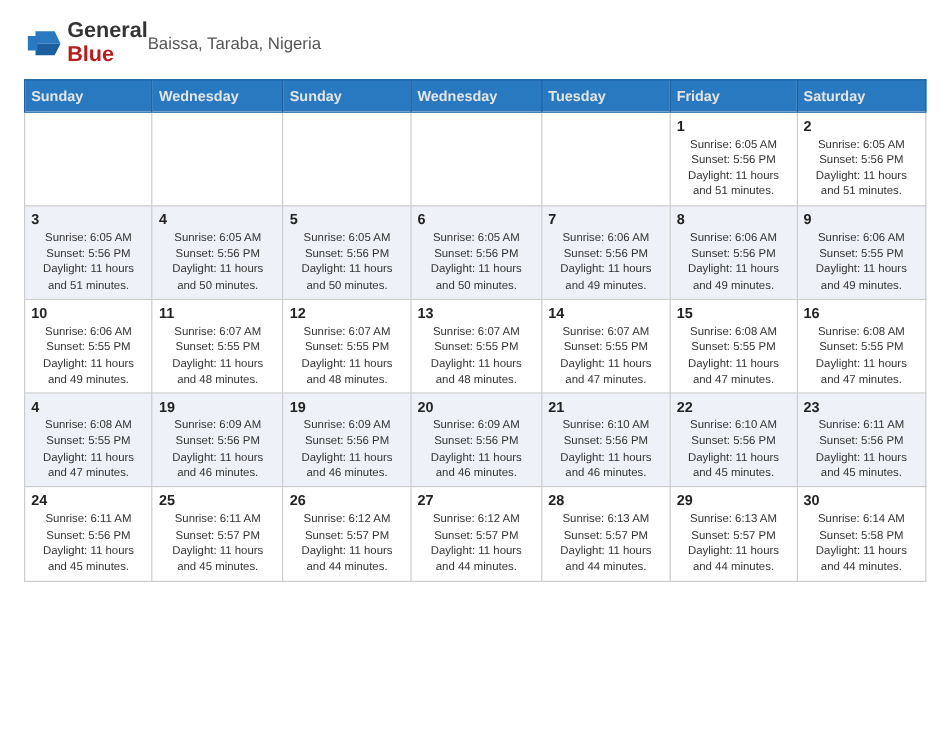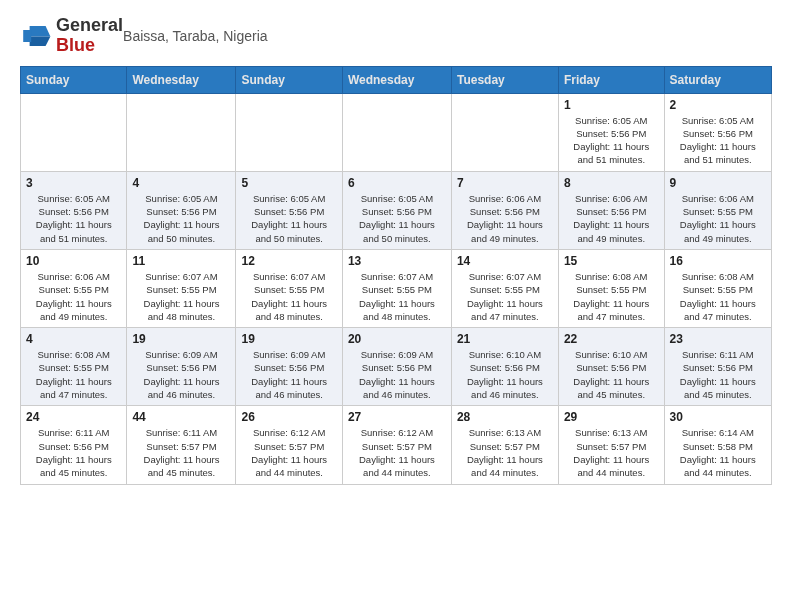--- a/index.html
+++ b/index.html
@@ -238,21 +238,21 @@
             <span class="day-number">23</span>
             <div class="day-info">Sunrise: 6:11 AM<br>Sunset: 5:56 PM<br>Daylight: 11 hours<br>and 45 minutes.</div>
           </td>
         </tr>
         <tr class="row-odd">
           <td>
             <span class="day-number">24</span>
             <div class="day-info">Sunrise: 6:11 AM<br>Sunset: 5:56 PM<br>Daylight: 11 hours<br>and 45 minutes.</div>
           </td>
           <td>
-            <span class="day-number">44</span>
+            <span class="day-number">25</span>
             <div class="day-info">Sunrise: 6:11 AM<br>Sunset: 5:57 PM<br>Daylight: 11 hours<br>and 45 minutes.</div>
           </td>
           <td>
             <span class="day-number">26</span>
             <div class="day-info">Sunrise: 6:12 AM<br>Sunset: 5:57 PM<br>Daylight: 11 hours<br>and 44 minutes.</div>
           </td>
           <td>
             <span class="day-number">27</span>
             <div class="day-info">Sunrise: 6:12 AM<br>Sunset: 5:57 PM<br>Daylight: 11 hours<br>and 44 minutes.</div>
           </td>

